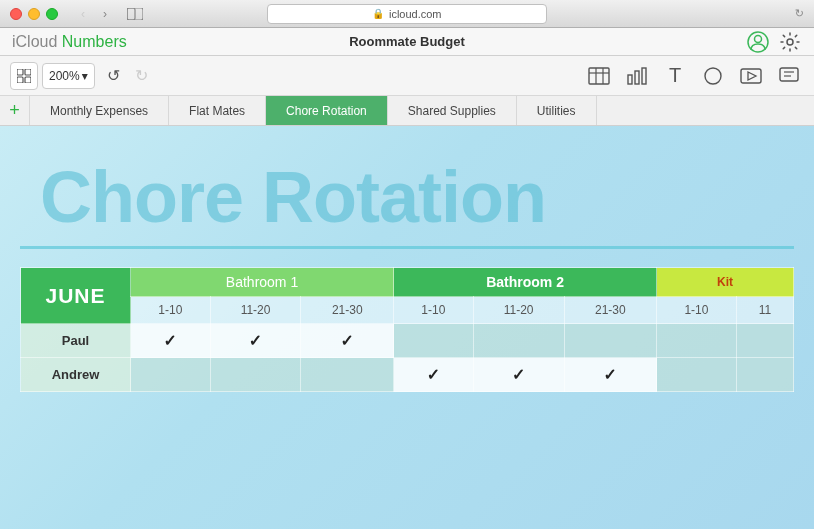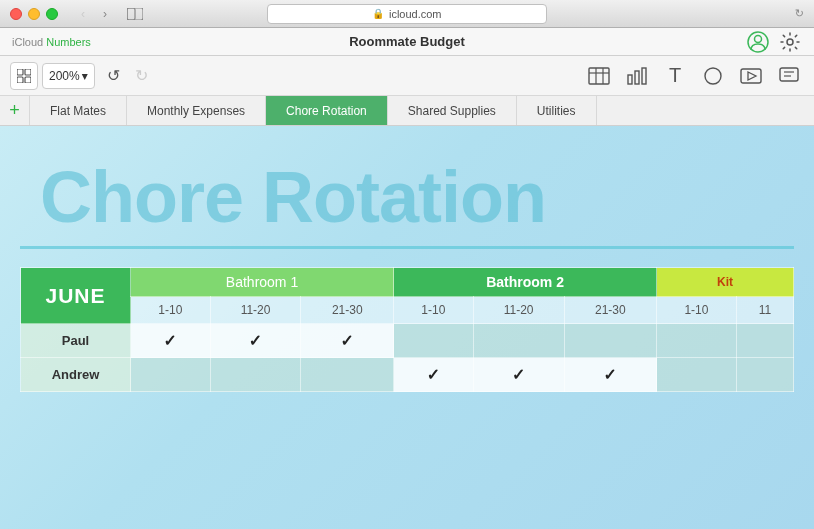--- a/index.html
+++ b/index.html
@@ -50,21 +50,21 @@
     
     .app-toolbar {
       height: 28px;
       background: #f7f7f7;
       border-bottom: 1px solid #d0d0d0;
       display: flex;
       align-items: center;
       padding: 0 12px;
       justify-content: space-between;
     }
-    .app-name { font-size: 11px; }
+    .app-name { font-size: 16px; }
     .app-name span.icloud { color: #888; }
     .app-name span.numbers { color: #2fb344; font-weight: 500; }
     .app-title { font-size: 13px; font-weight: 700; color: #333; position: absolute; left: 50%; transform: translateX(-50%); }
     .app-toolbar-right { display: flex; gap: 8px; align-items: center; }
     .toolbar-icon { width: 24px; height: 24px; display: flex; align-items: center; justify-content: center; color: #555; font-size: 16px; cursor: pointer; }
 
     
     .format-toolbar {
       height: 40px;
       background: #f5f5f5;
@@ -327,24 +327,24 @@
           <line x1="5" y1="5" x2="15" y2="5" stroke="#555" stroke-width="1.2"></line>
           <line x1="5" y1="9" x2="12" y2="9" stroke="#555" stroke-width="1.2"></line>
         </svg>
     </div>
   </div>
 </div>
 
 <div class="tabs-bar">
   <div class="tab-add">+</div>
   <div class="tab">
+    <span>Monthly Expenses</span>
+  </div>
+  <div class="tab">
     <span>Flat Mates</span>
-  </div>
-  <div class="tab">
-    <span>Monthly Expenses</span>
   </div>
   <div class="tab active">
     <span>Chore Rotation</span>
   </div>
   <div class="tab">
     <span>Shared Supplies</span>
   </div>
   <div class="tab">
     <span>Utilities</span>
   </div>

